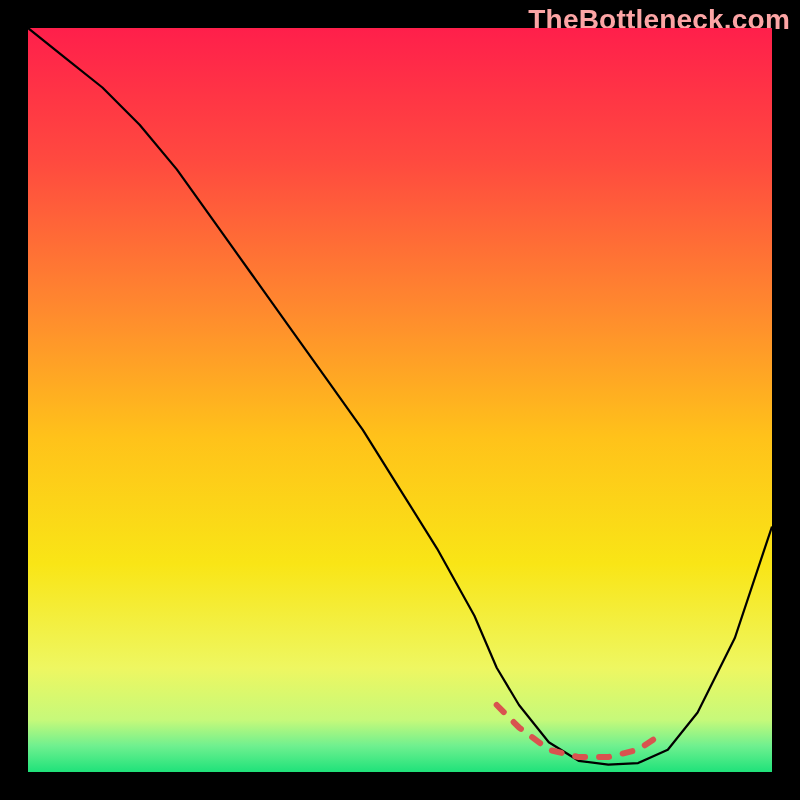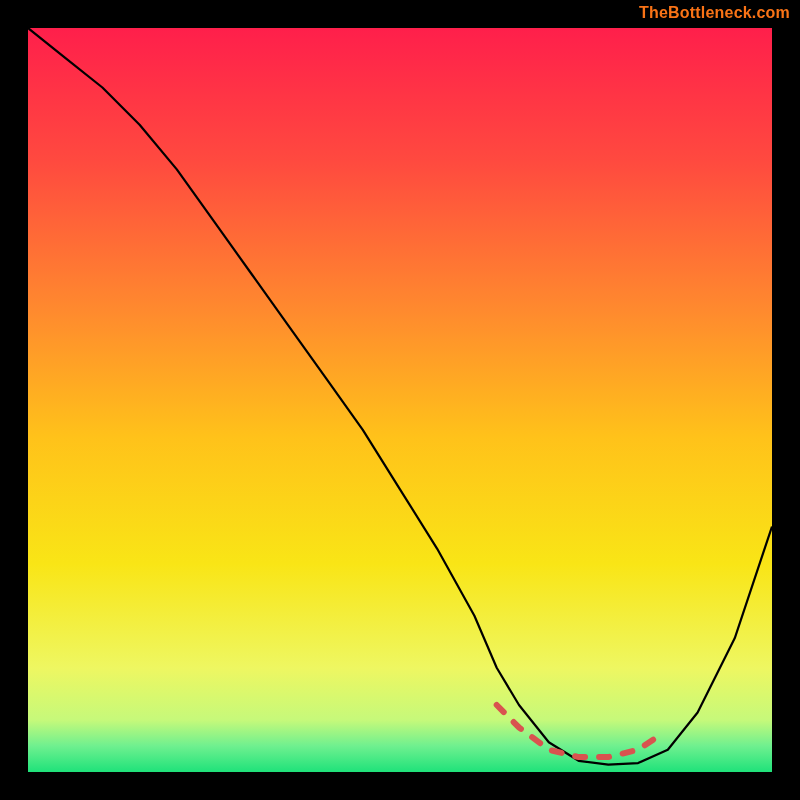--- a/index.html
+++ b/index.html
@@ -24,22 +24,22 @@
     top: 28px;
     left: 28px;
     width: 744px;
     height: 744px;
     overflow: hidden;
   }
   .watermark {
     position: absolute;
     top: 4px;
     right: 10px;
-    color: #f97316;
-    font-size: 16px;
+    color: #fca5a5;
+    font-size: 28px;
     font-weight: 600;
     letter-spacing: 0.2px;
   }
   svg { display: block; }
 </style>
 </head>
 <body>
 
 <div class="frame">
   <div class="watermark">TheBottleneck.com</div>

